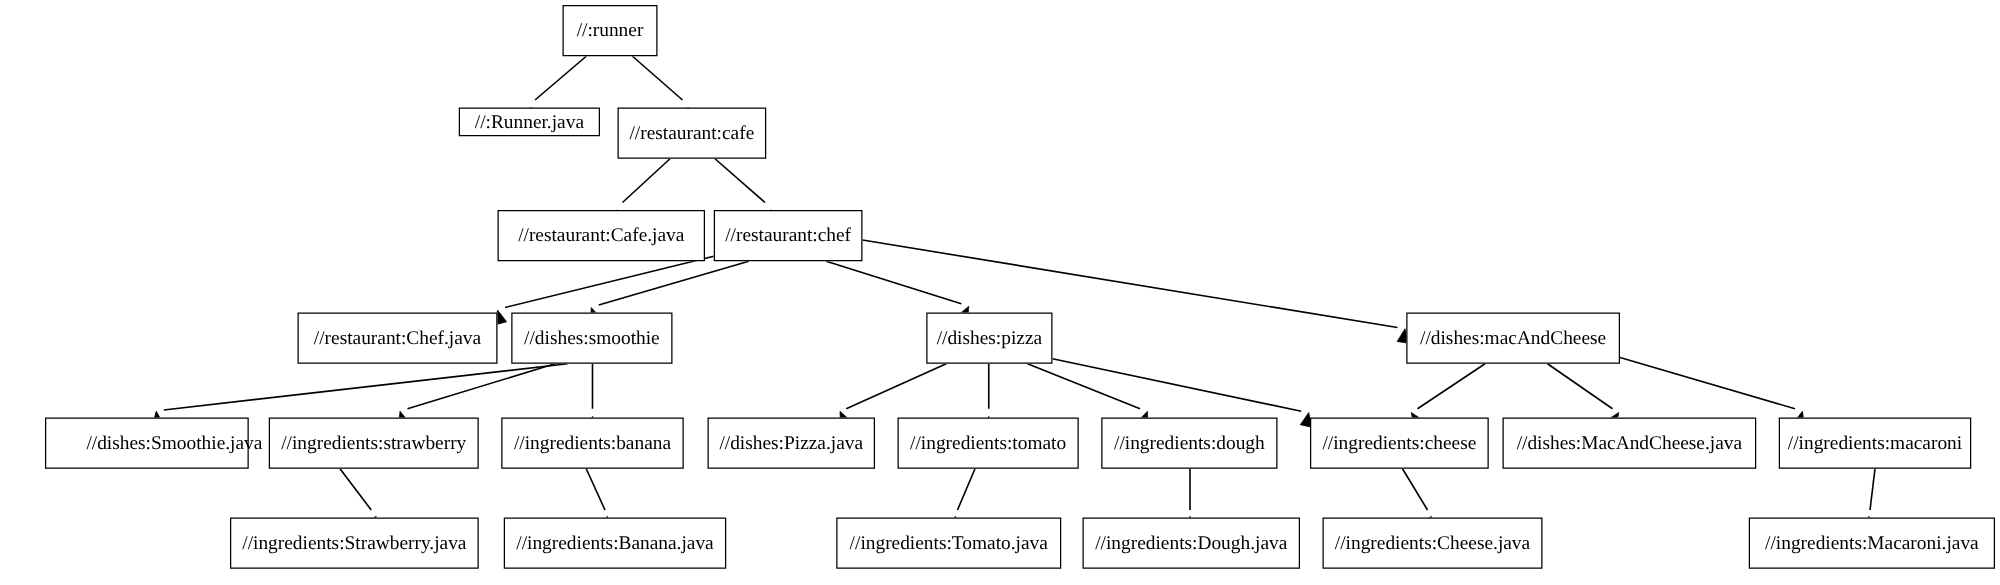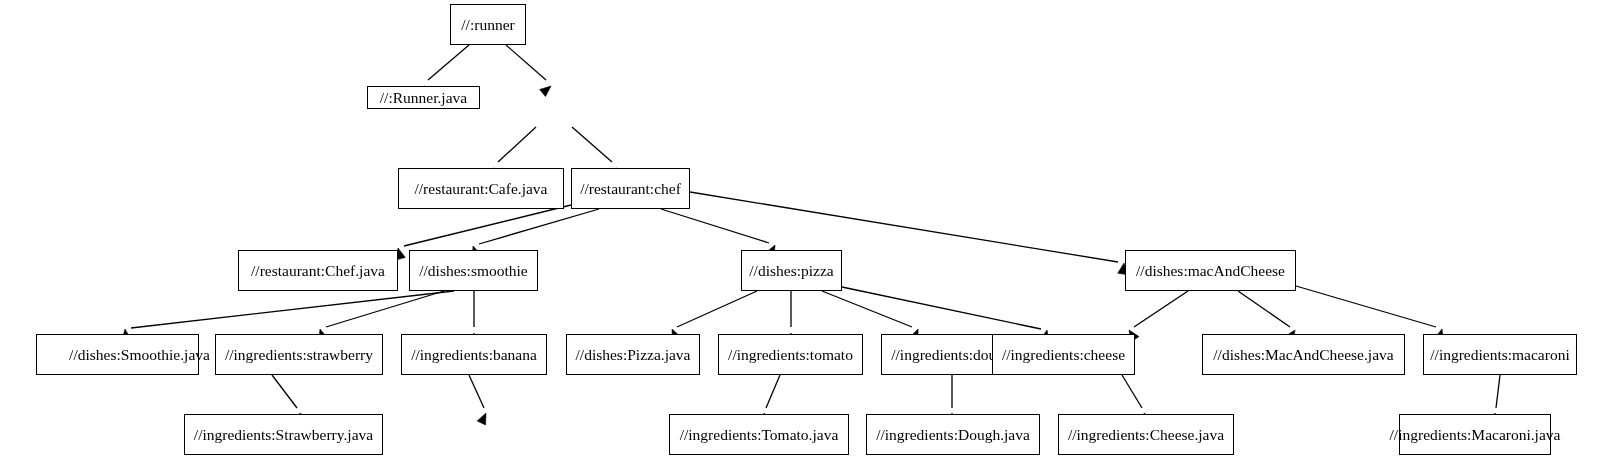--- a/index.html
+++ b/index.html
@@ -155,20 +155,23 @@
       </g>
     </svg>
 
   <div id="node-layer">
       <div class="graph-node" style="left: 418px; top: 4px; width: 76px; height: 41px; background: rgb(255, 255, 255); border-color: rgb(0, 0, 0); font-size: 15.5px;">
         <span class="node-label">//:runner</span>
       </div>
       <div class="graph-node" style="left: 335px; top: 86px; width: 113px; height: 23px; background: rgb(255, 255, 255); border-color: rgb(0, 0, 0); font-size: 15.5px;">
         <span class="node-label">//:Runner.java</span>
       </div>
+      <div class="graph-node" style="left: 462px; top: 86px; width: 119px; height: 41px; background: rgb(255, 255, 255); border-color: rgb(0, 0, 0); font-size: 15.5px;">
+        <span class="node-label">//restaurant:cafe</span>
+      </div>
       <div class="graph-node" style="left: 366px; top: 168px; width: 166px; height: 41px; background: rgb(255, 255, 255); border-color: rgb(0, 0, 0); font-size: 15.5px;">
         <span class="node-label">//restaurant:Cafe.java</span>
       </div>
       <div class="graph-node" style="left: 539px; top: 168px; width: 119px; height: 41px; background: rgb(255, 255, 255); border-color: rgb(0, 0, 0); font-size: 15.5px;">
         <span class="node-label">//restaurant:chef</span>
       </div>
       <div class="graph-node" style="left: 206px; top: 250px; width: 160px; height: 41px; background: rgb(255, 255, 255); border-color: rgb(0, 0, 0); font-size: 15.5px;">
         <span class="node-label">//restaurant:Chef.java</span>
       </div>
       <div class="graph-node" style="left: 377px; top: 250px; width: 129px; height: 41px; background: rgb(255, 255, 255); border-color: rgb(0, 0, 0); font-size: 15.5px;">
@@ -191,39 +194,42 @@
       </div>
       <div class="graph-node" style="left: 534px; top: 334px; width: 134px; height: 41px; background: rgb(255, 255, 255); border-color: rgb(0, 0, 0); font-size: 15.5px;">
         <span class="node-label">//dishes:Pizza.java</span>
       </div>
       <div class="graph-node" style="left: 686px; top: 334px; width: 145px; height: 41px; background: rgb(255, 255, 255); border-color: rgb(0, 0, 0); font-size: 15.5px;">
         <span class="node-label">//ingredients:tomato</span>
       </div>
       <div class="graph-node" style="left: 849px; top: 334px; width: 141px; height: 41px; background: rgb(255, 255, 255); border-color: rgb(0, 0, 0); font-size: 15.5px;">
         <span class="node-label">//ingredients:dough</span>
       </div>
-      <div class="graph-node" style="left: 960px; top: 334px; width: 143px; height: 41px; background: rgb(255, 255, 255); border-color: rgb(0, 0, 0); font-size: 15.5px;">
+      <div class="graph-node" style="left: 1016px; top: 334px; width: 143px; height: 41px; background: rgb(255, 255, 255); border-color: rgb(0, 0, 0); font-size: 15.5px;">
         <span class="node-label">//ingredients:cheese</span>
       </div>
       <div class="graph-node" style="left: 1170px; top: 334px; width: 203px; height: 41px; background: rgb(255, 255, 255); border-color: rgb(0, 0, 0); font-size: 15.5px;">
         <span class="node-label">//dishes:MacAndCheese.java</span>
       </div>
       <div class="graph-node" style="left: 152px; top: 414px; width: 199px; height: 41px; background: rgb(255, 255, 255); border-color: rgb(0, 0, 0); font-size: 15.5px;">
         <span class="node-label">//ingredients:Strawberry.java</span>
       </div>
       <div class="graph-node" style="left: 1391px; top: 334px; width: 154px; height: 41px; background: rgb(255, 255, 255); border-color: rgb(0, 0, 0); font-size: 15.5px;">
         <span class="node-label">//ingredients:macaroni</span>
       </div>
+      <div class="graph-node" style="left: 371px; top: 414px; width: 178px; height: 41px; background: rgb(255, 255, 255); border-color: rgb(0, 0, 0); font-size: 15.5px;">
+        <span class="node-label">//ingredients:Banana.java</span>
+      </div>
       <div class="graph-node" style="left: 637px; top: 414px; width: 180px; height: 41px; background: rgb(255, 255, 255); border-color: rgb(0, 0, 0); font-size: 15.5px;">
         <span class="node-label">//ingredients:Tomato.java</span>
       </div>
       <div class="graph-node" style="left: 834px; top: 414px; width: 174px; height: 41px; background: rgb(255, 255, 255); border-color: rgb(0, 0, 0); font-size: 15.5px;">
         <span class="node-label">//ingredients:Dough.java</span>
       </div>
       <div class="graph-node" style="left: 1026px; top: 414px; width: 176px; height: 41px; background: rgb(255, 255, 255); border-color: rgb(0, 0, 0); font-size: 15.5px;">
         <span class="node-label">//ingredients:Cheese.java</span>
       </div>
-      <div class="graph-node" style="left: 1367px; top: 414px; width: 152px; height: 41px; background: rgb(255, 255, 255); border-color: rgb(0, 0, 0); font-size: 15.5px;">
+      <div class="graph-node" style="left: 1367px; top: 414px; width: 197px; height: 41px; background: rgb(255, 255, 255); border-color: rgb(0, 0, 0); font-size: 15.5px;">
         <span class="node-label">//ingredients:Macaroni.java</span>
       </div>
     </div>
 
 </div>
 
 </body></html>

